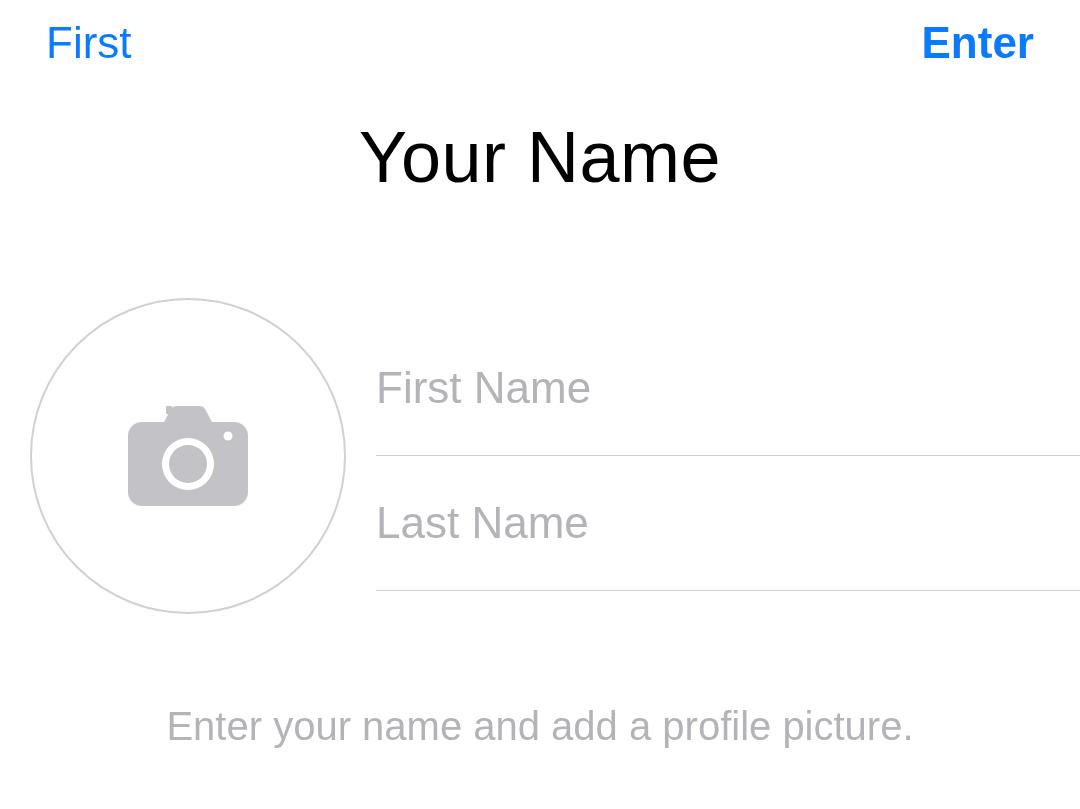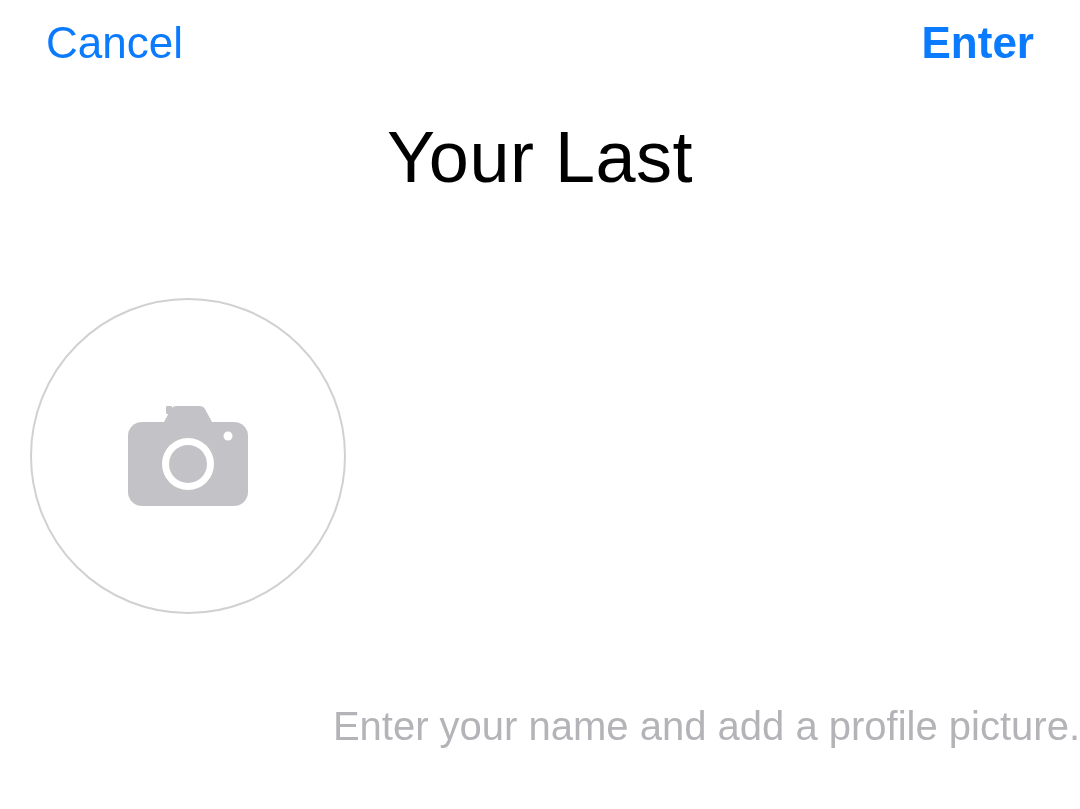--- a/index.html
+++ b/index.html
@@ -79,45 +79,49 @@
       outline: none;
       font-family: inherit;
       color: #000000;
       background: transparent;
     }
     .input-field::placeholder {
       color: #b4b4b8;
       font-weight: 400;
     }
     .hint {
-      text-align: right;
+      text-align: center;
       font-size: 40px;
       color: #b4b4b8;
       margin-top: 90px;
       font-weight: 400;
     }
   </style>
 </head>
 <body>
 
 <div class="nav-bar">
-  <button class="nav-button">Cancel</button>
+  <button class="nav-button">First</button>
   <button class="nav-button next">Enter</button>
 </div>
 
-<h1 class="title">Your Last</h1>
+<h1 class="title">Your Name</h1>
 
 <div class="form-area">
   <div class="avatar-circle">
     <span>
       <svg class="camera-icon" viewBox="0 0 120 100" fill="#c3c3c7">
         <rect x="38" y="0" width="6" height="8" rx="1"></rect>
         <path d="M48,0 h24 a6,6 0 0 1 5,3 l7,13 h-48 l7,-13 a6,6 0 0 1 5,-3 z"></path>
         <rect x="0" y="16" width="120" height="84" rx="14"></rect>
         <circle cx="60" cy="58" r="26" fill="#ffffff"></circle>
         <circle cx="60" cy="58" r="19" fill="#c3c3c7"></circle>
         <circle cx="100" cy="30" r="4.5" fill="#ffffff"></circle>
       </svg>
     </span>
   </div>
+  <div class="fields">
+    <input type="text" class="input-field" placeholder="First Name" style="">
+    <input type="text" class="input-field" placeholder="Last Name" style="">
+  </div>
 </div>
 
 <p class="hint">Enter your name and add a profile picture.</p>
 
 </body></html>

